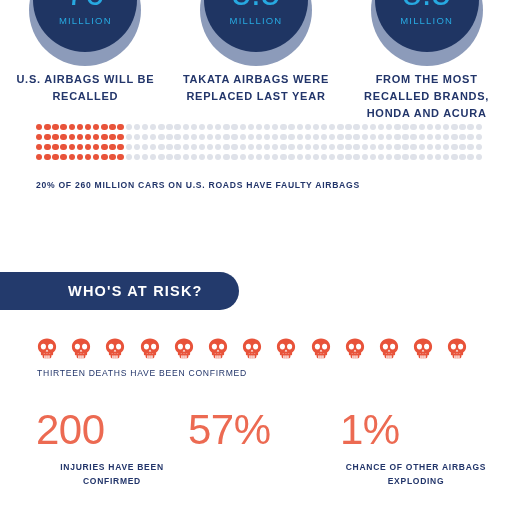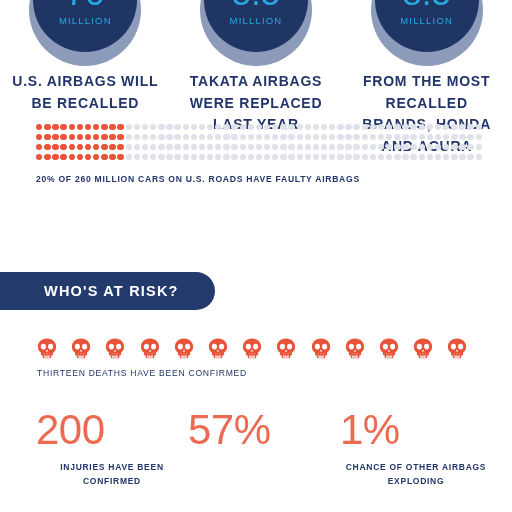--- a/index.html
+++ b/index.html
@@ -70,21 +70,21 @@
     color: #27a9e1;
     font-size: 9.5px;
     font-weight: normal;
     letter-spacing: 1.2px;
     margin-top: 5px;
   }
 
   .circle-caption {
     margin-top: 11px;
     color: #22356a;
-    font-size: 14px;
+    font-size: 11px;
     font-weight: bold;
     letter-spacing: 0.75px;
     line-height: 1.55;
     text-align: center;
     text-transform: uppercase;
   }
 
   
   .dotgrid-section {
     position: absolute;
@@ -100,35 +100,35 @@
     width: 6.4px;
     height: 6.4px;
     border-radius: 50%;
     margin-right: 1.75px;
     flex: 0 0 auto;
   }
   .dot.on  { background: #e8533a; }
   .dot.off { background: #dfe2e9; }
 
   .dotgrid-caption {
-    margin-top: 14px;
+    margin-top: 20px;
     color: #22356a;
     font-size: 8.6px;
     font-weight: bold;
     letter-spacing: 0.72px;
     text-transform: uppercase;
   }
 
   
   .banner {
     position: absolute;
     top: 272px;
     left: 0;
     height: 38px;
-    padding-left: 44px;
+    padding-left: 68px;
     padding-right: 36px;
     background: #233a6c;
     border-top-right-radius: 19px;
     border-bottom-right-radius: 19px;
     display: flex;
     align-items: center;
   }
   .banner-text {
     color: #ffffff;
     font-size: 14.5px;

